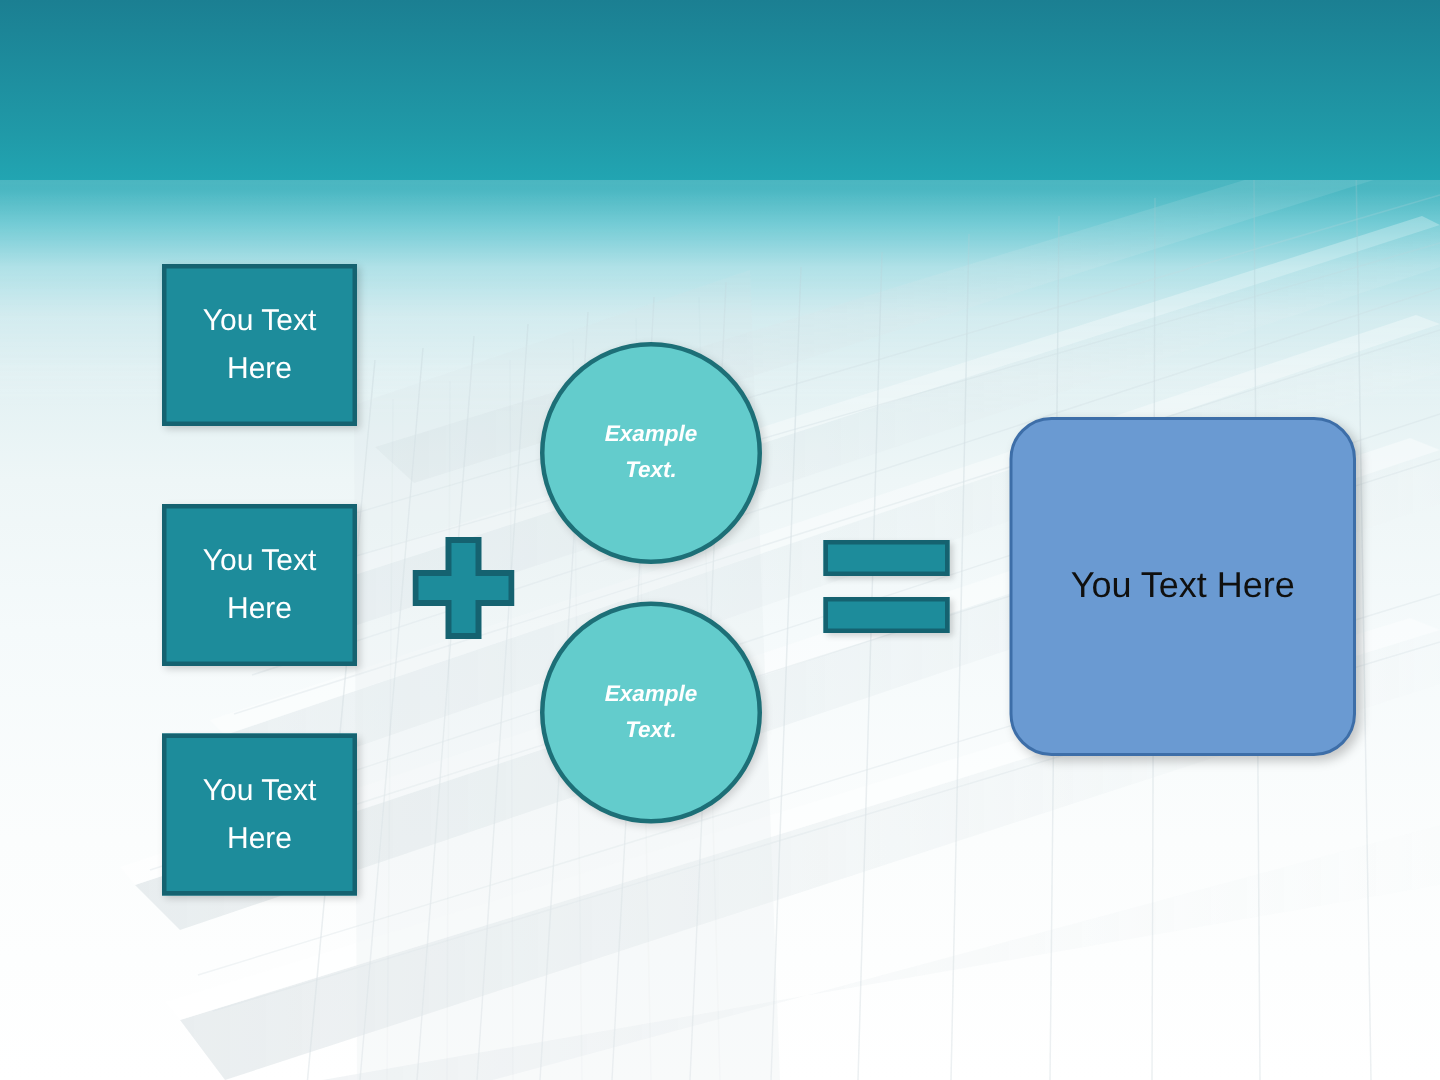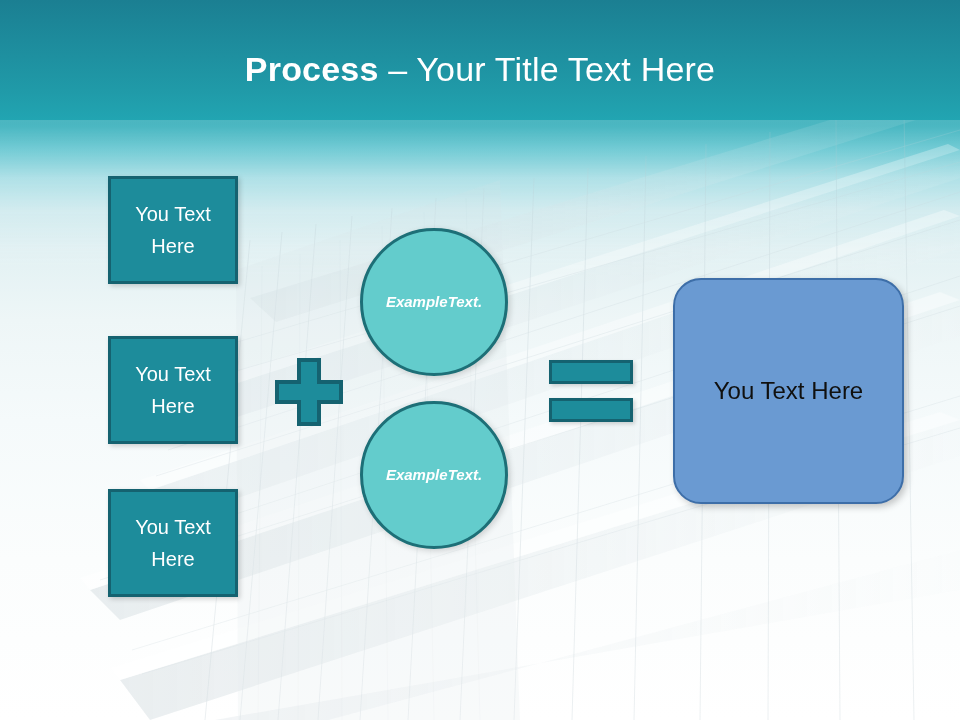--- a/index.html
+++ b/index.html
@@ -98,20 +98,21 @@
   
   .circle {
     position: absolute;
     width: 148px;
     height: 148px;
     border-radius: 50%;
     background: #63cccc;
     border: 3px solid #1d6f77;
     box-sizing: border-box;
     display: flex;
+    flex-direction: column;
     align-items: center;
     justify-content: center;
     text-align: center;
     color: #ffffff;
     font-size: 15px;
     font-weight: bold;
     font-style: italic;
     line-height: 24px;
     box-shadow: 2px 2px 6px rgba(0,0,0,0.16);
   }
@@ -237,23 +238,20 @@
         <line x1="340" y1="120" x2="342" y2="600"></line>
         <line x1="382" y1="106" x2="388" y2="600"></line>
         <line x1="424" y1="92" x2="434" y2="600"></line>
         <line x1="466" y1="78" x2="480" y2="600"></line>
       </g>
     </g>
 
     <rect x="0" y="0" width="960" height="260" fill="url(#fadeMask)"></rect>
   </svg>
 
-  <div class="title">
-    <span class="t-strong">Process</span><span class="t-rest"> – Your Title Text Here</span>
-  </div>
 
   <div class="teal-box teal-box-1">
     <span>You Text Here</span>
   </div>
   <div class="teal-box teal-box-2">
     <span>You Text Here</span>
   </div>
   <div class="teal-box teal-box-3">
     <span>You Text Here</span>
   </div>

